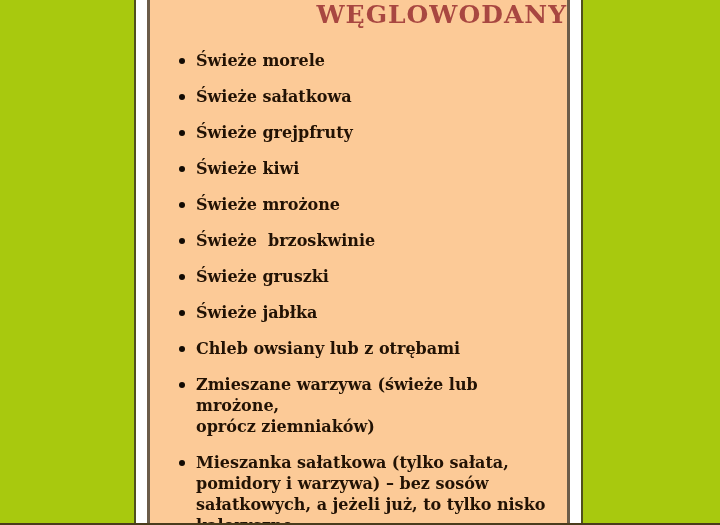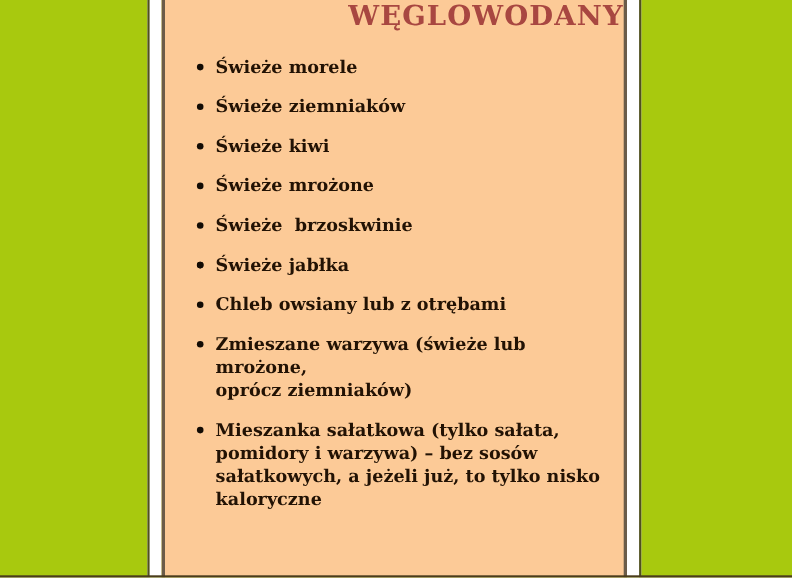--- a/index.html
+++ b/index.html
@@ -93,25 +93,26 @@
 <div class="stage">
 
   <div class="white-band left"></div>
   <div class="white-band right"></div>
 
   <div class="panel">
     <h1 class="slide-title">WĘGLOWODANY</h1>
 
     <ul class="carb-list">
         <li><span class="bullet-dot"></span><span class="item-text">Świeże morele</span></li>
-        <li><span class="bullet-dot"></span><span class="item-text">Świeże ziemniaków</span></li>
+        <li><span class="bullet-dot"></span><span class="item-text">Świeże sałatkowa</span></li>
+        <li><span class="bullet-dot"></span><span class="item-text">Świeże grejpfruty</span></li>
         <li><span class="bullet-dot"></span><span class="item-text">Świeże kiwi</span></li>
         <li><span class="bullet-dot"></span><span class="item-text">Świeże mrożone</span></li>
         <li><span class="bullet-dot"></span><span class="item-text">Świeże  brzoskwinie</span></li>
-        <li><span class="bullet-dot"></span></li>
+        <li><span class="bullet-dot"></span><span class="item-text">Świeże gruszki</span></li>
         <li><span class="bullet-dot"></span><span class="item-text">Świeże jabłka</span></li>
         <li><span class="bullet-dot"></span><span class="item-text">Chleb owsiany lub z otrębami</span></li>
         <li><span class="bullet-dot"></span><span class="item-text">Zmieszane warzywa (świeże lub mrożone,
 oprócz ziemniaków)</span></li>
         <li><span class="bullet-dot"></span><span class="item-text">Mieszanka sałatkowa (tylko sałata,
 pomidory i warzywa) – bez sosów
 sałatkowych, a jeżeli już, to tylko nisko
 kaloryczne</span></li>
       </ul>
   </div>

